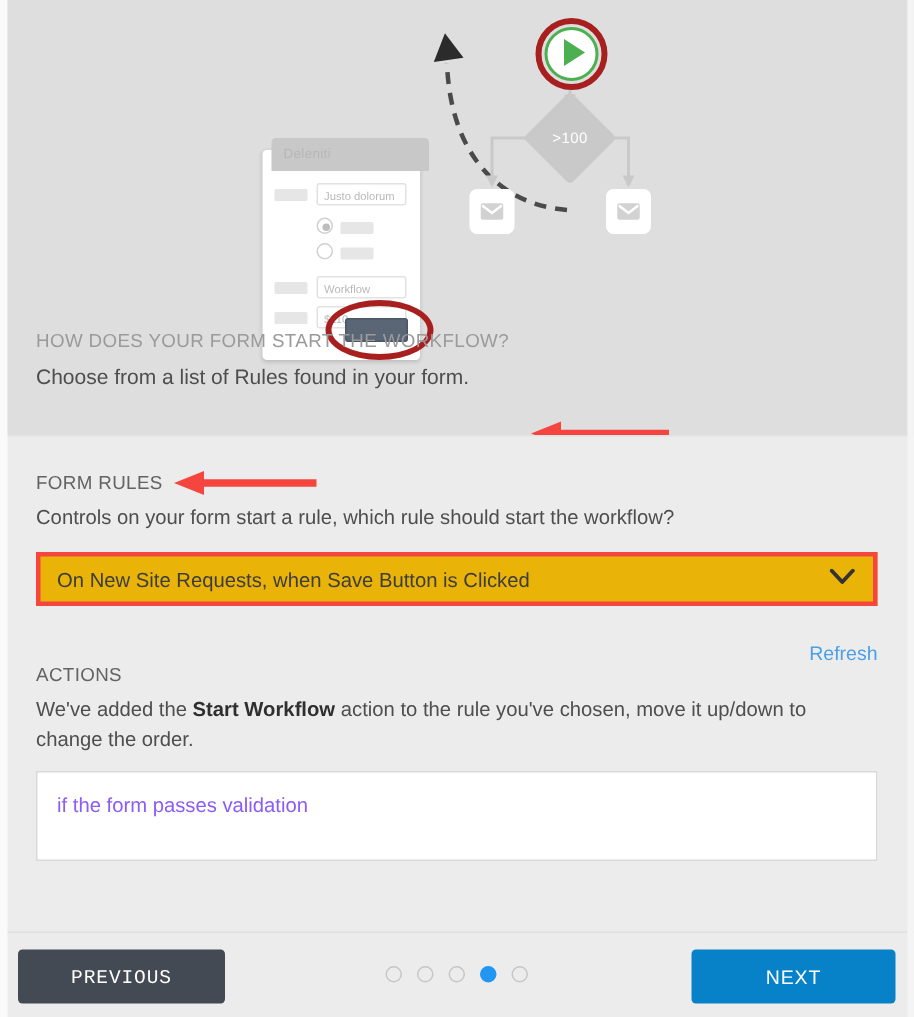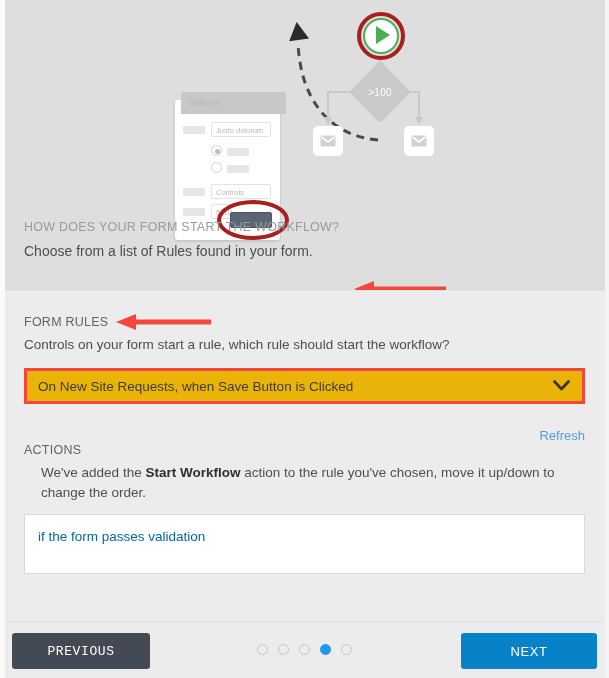--- a/index.html
+++ b/index.html
@@ -219,30 +219,29 @@
     font-size: 12.5px;
     color: #636363;
     letter-spacing: .25px;
     text-transform: uppercase;
   }
   .actions-sub {
     margin-top: 6px;
     font-size: 13.5px;
     color: #4e4e4e;
     line-height: 1.45;
-    margin-left: 17px;
   }
   .actions-sub b { color: #2f2f2f; }
   .action-box {
     margin-top: 12px;
     background: #ffffff;
     border: 1px solid #d9d9d9;
     height: 60px;
     font-size: 13.5px;
-    color: #0369a1;
+    color: #8b5cf6;
     padding: 14px 0 0 13px;
   }
 
   
   .dlg-footer {
     position: relative;
     flex: 0 0 auto;
     height: 57px;
     background: #ececec;
     border-top: 1px solid #e0e0e0;
@@ -304,21 +303,21 @@
             </div>
         </div>
         <div class="fr lbl-chip" style="left:52px; top:48px; width:22px;"></div>
 
         <div class="fr" style="left:36px; top:62px;">
           <div class="radio-o"></div>
         </div>
         <div class="fr lbl-chip" style="left:52px; top:65px; width:22px;"></div>
 
         <div class="fr lbl-chip" style="left:8px; top:88px; width:22px;"></div>
-        <div class="fr inp-box" style="left:36px; top:84px; width:60px;">Controls</div>
+        <div class="fr inp-box" style="left:36px; top:84px; width:60px;">Workflow</div>
 
         <div class="fr lbl-chip" style="left:8px; top:108px; width:22px;"></div>
         <div class="fr inp-box" style="left:36px; top:104px; width:60px;">$110</div>
 
         <div class="submit-btn"></div>
         <div class="red-ellipse"></div>
       </div>
 
       <svg style="position:absolute; left:0; top:0; width:290px; height:170px;">
         <line x1="215" y1="52" x2="215" y2="60" stroke="#c9c9c9" stroke-width="2"></line>

